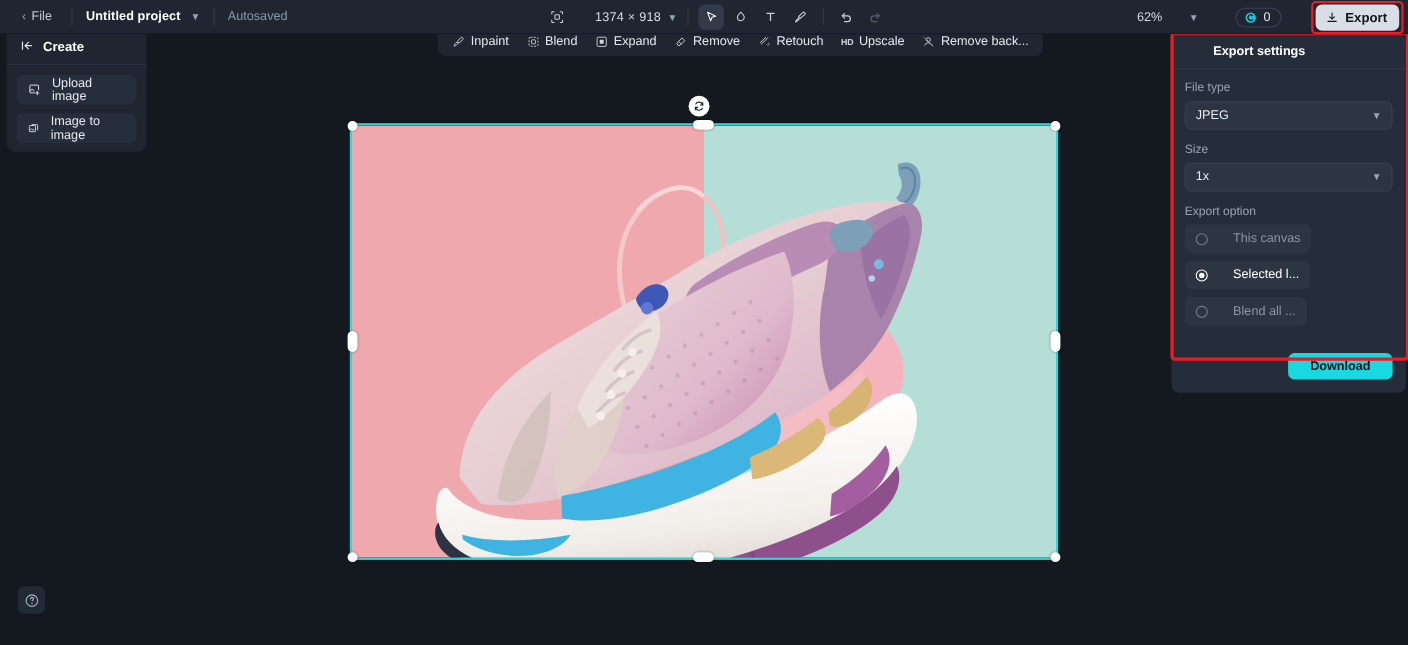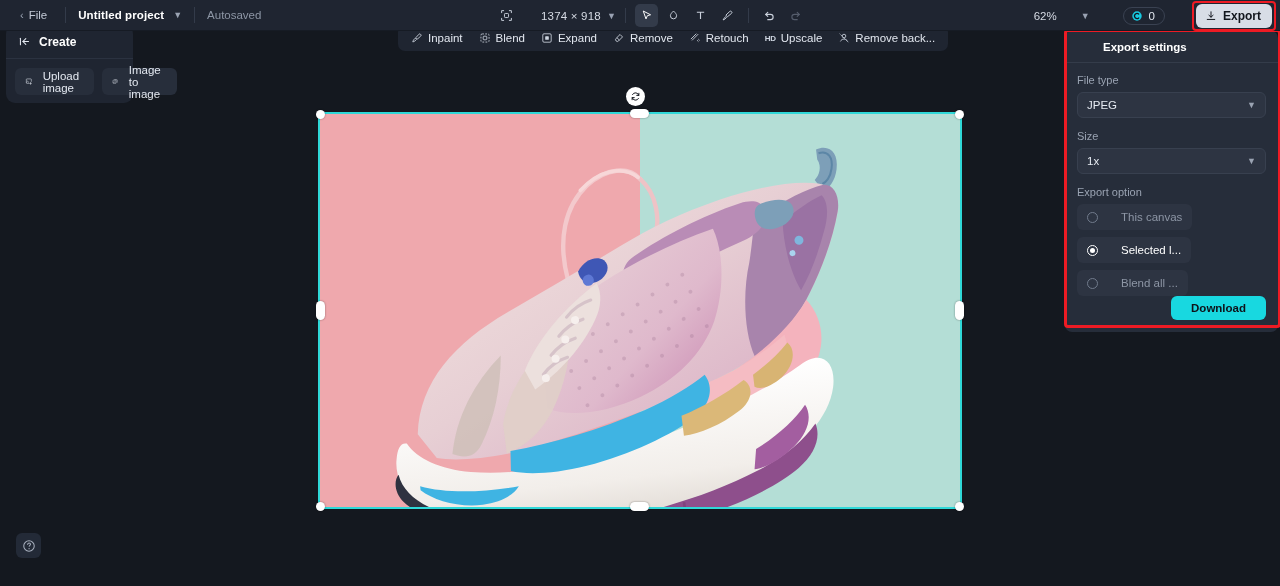--- a/index.html
+++ b/index.html
@@ -75,21 +75,21 @@
     position:absolute; left:6px; top:25px; width:127px;
     background:#1f2531; border-radius:9px; padding:0 0 8px 0;
     z-index:30;
   }
   .sb-head {
     display:flex; align-items:center; gap:8px;
     height:34px; padding:0 12px; border-bottom:1px solid #2b3240;
     cursor:pointer;
   }
   .sb-head-label { font-size:12px; font-weight:700; color:#ffffff; }
-  .sb-items { padding:9px 9px 0 9px; display:flex; gap:8px; }
+  .sb-items { padding:9px 9px 0 9px; display:flex; flex-direction:column; gap:8px; }
   .sb-item {
     display:flex; align-items:center; gap:10px;
     height:27px; padding:0 10px;
     background:#272e3b; border-radius:6px; cursor:pointer;
   }
   .sb-item-label { font-size:11.5px; color:#e3e8f0; }
 
   
   .canvas { position:absolute; left:0; top:15px; width:1280px; height:555px; background:#14181f; }
 
@@ -168,21 +168,21 @@
   }
   .ep-opt.selected { color:#ffffff; }
   .radio {
     width:11px; height:11px; border-radius:50%;
     border:1.5px solid #717b8c; flex:none;
     display:flex; align-items:center; justify-content:center;
   }
   .ep-opt.selected .radio { border-color:#ffffff; }
   .radio-dot { width:5px; height:5px; border-radius:50%; background:#ffffff; display:none; }
   .ep-opt.selected .radio-dot { display:block; }
-  .ep-footer { display:flex; justify-content:flex-end; margin-top:0; }
+  .ep-footer { display:flex; justify-content:flex-end; margin-top:25px; }
   .download-btn {
     background:#18d8e0; color:#0e1219;
     font-size:11.5px; font-weight:700;
     border-radius:6px; padding:6px 20px; cursor:pointer;
   }
   svg { display:block; }
 </style>
 </head>
 <body>
 

